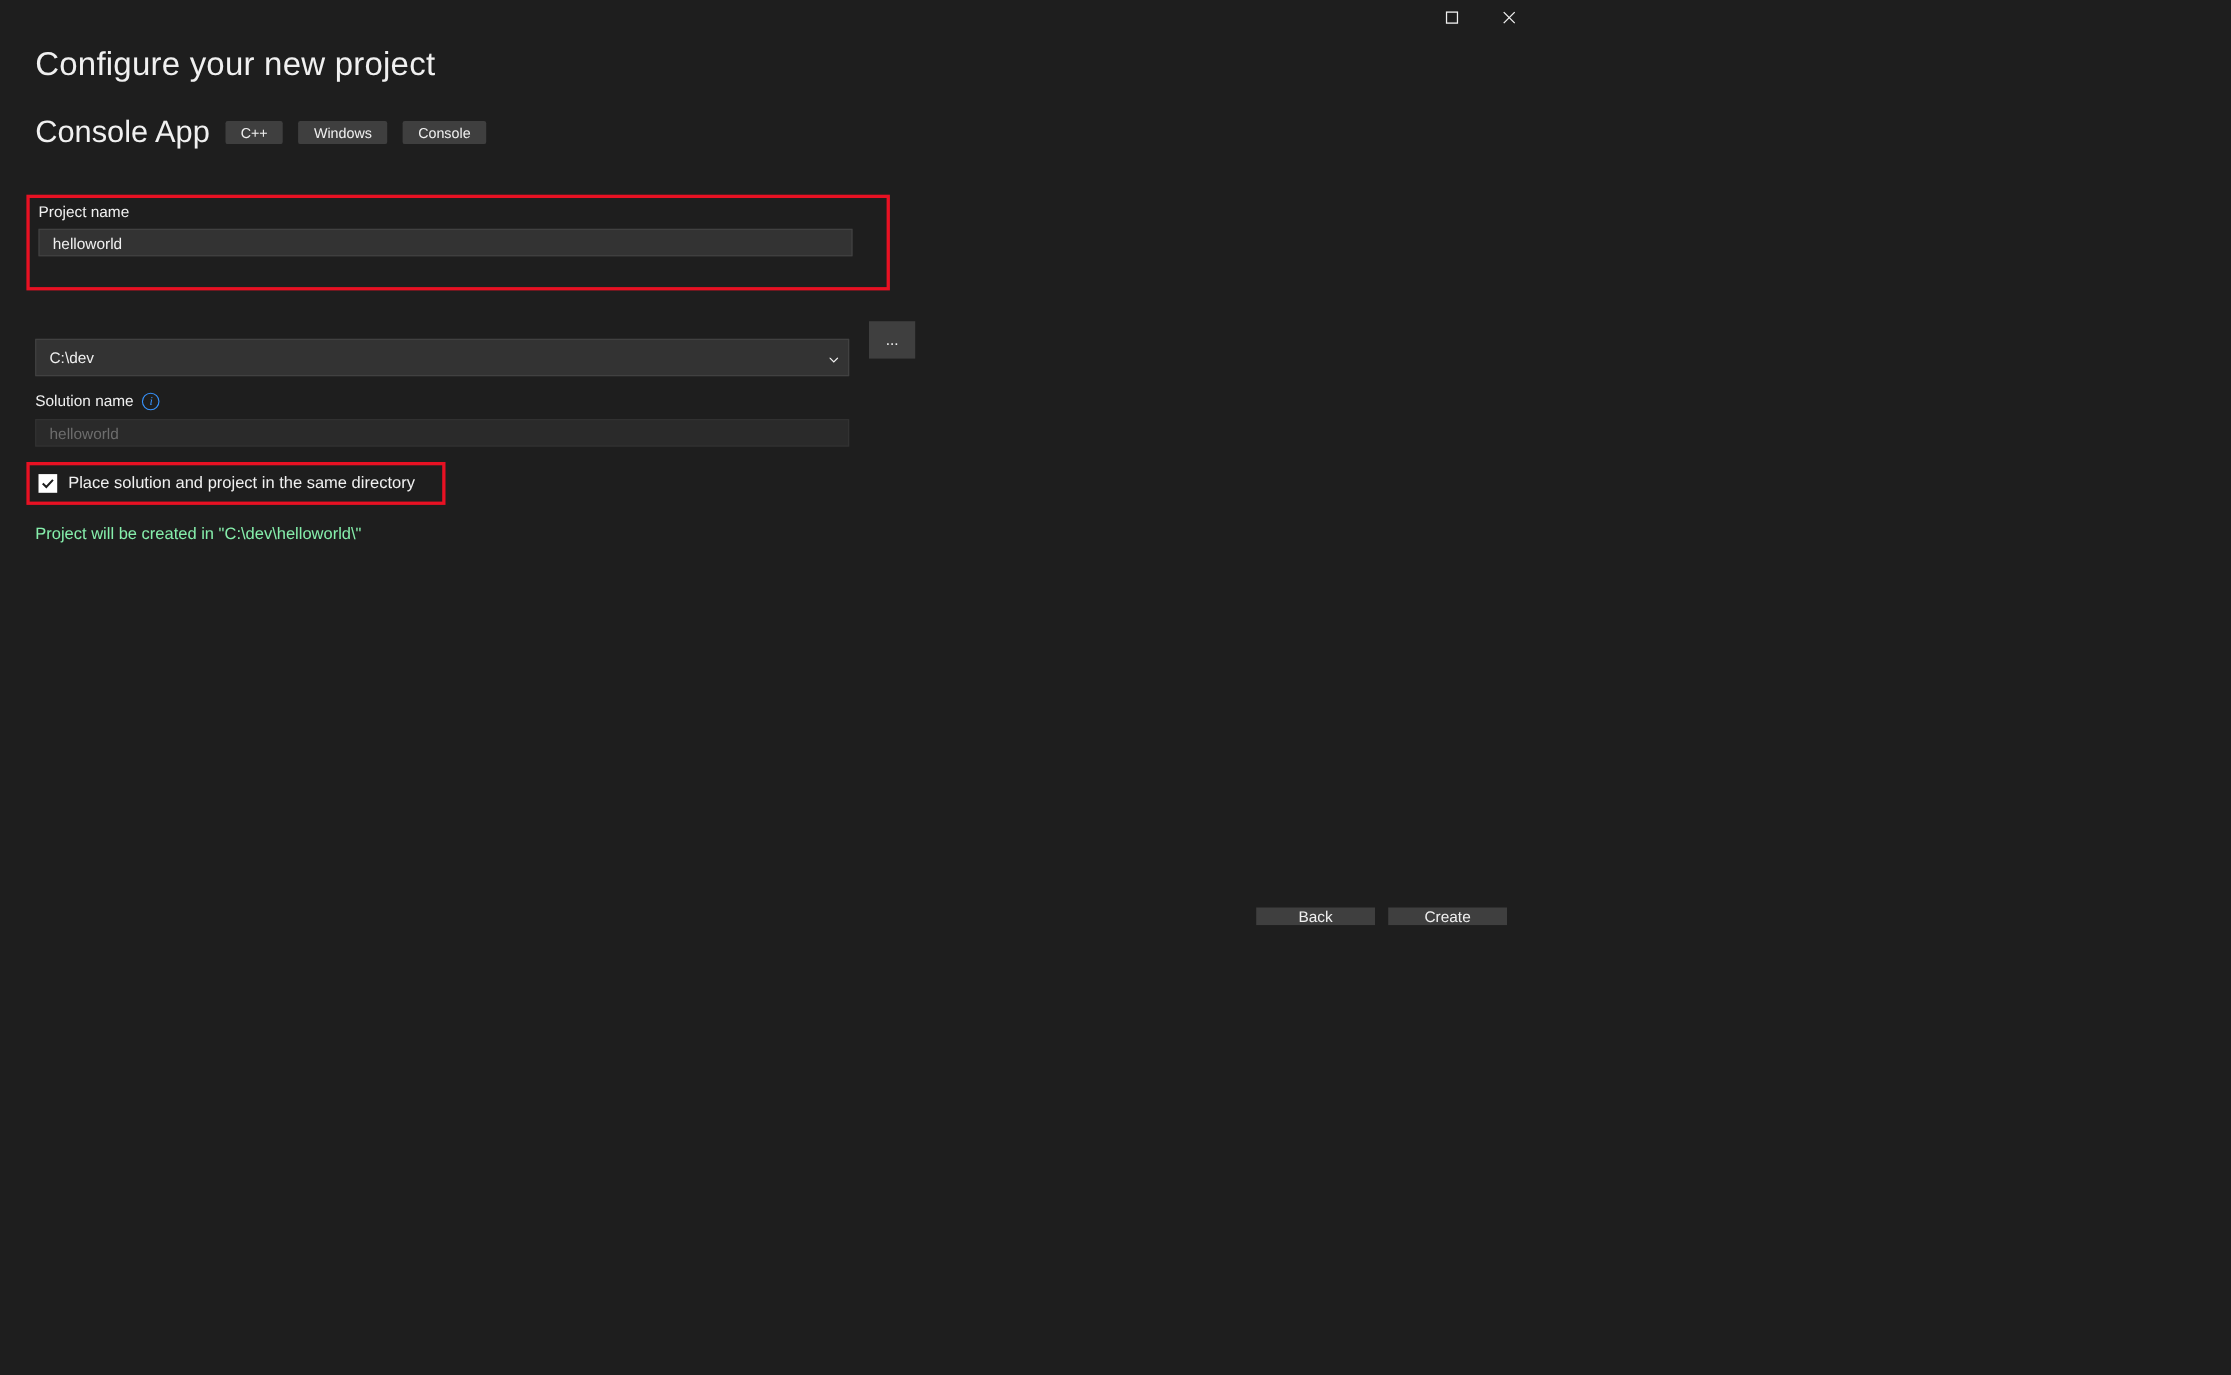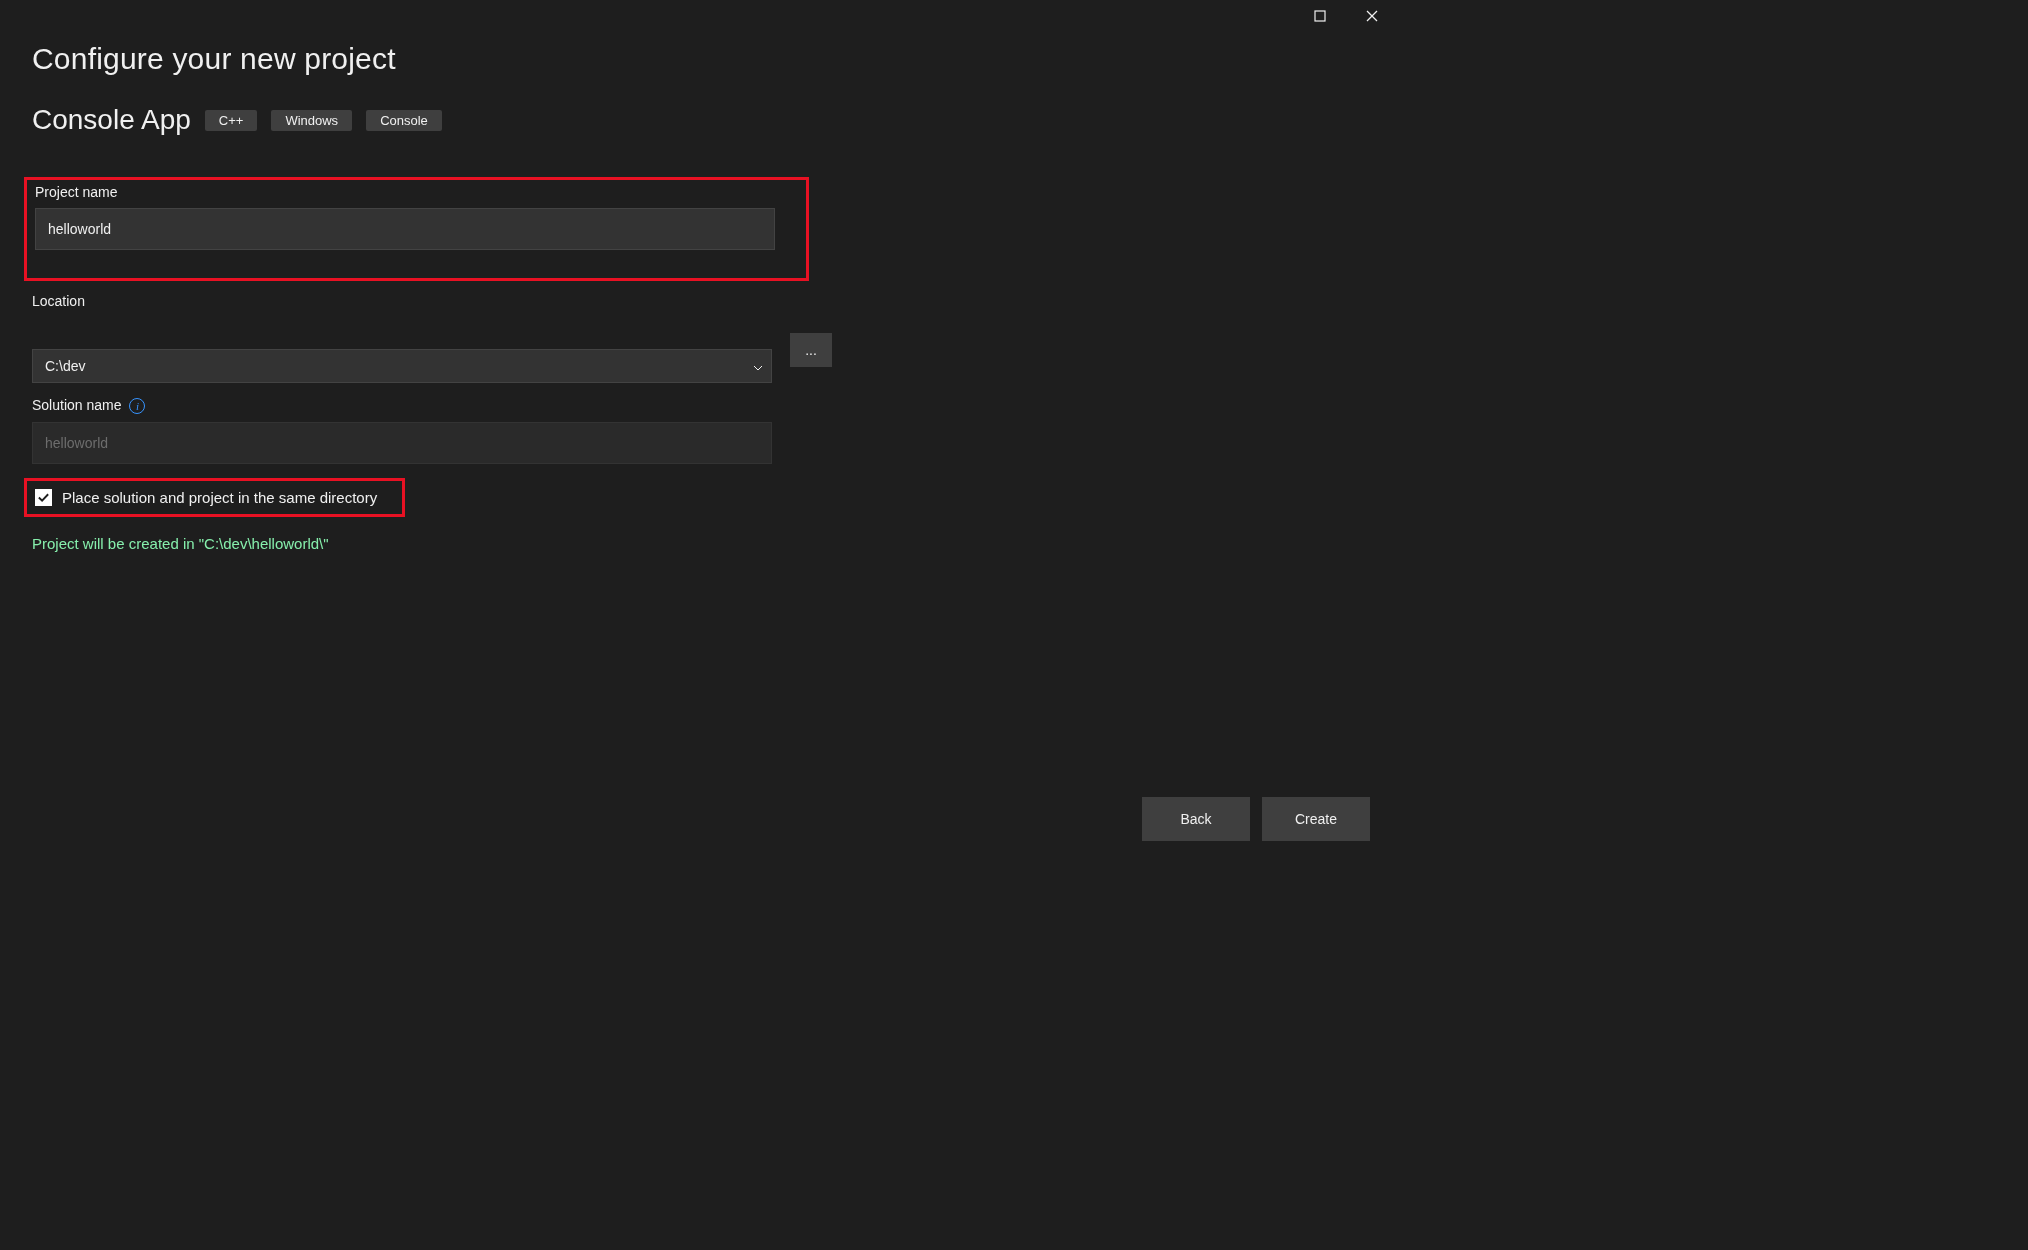--- a/index.html
+++ b/index.html
@@ -85,21 +85,21 @@
       color: #3794ff;
       border-radius: 50%;
       font-size: 11px;
       font-family: Georgia, serif;
       font-style: italic;
       margin-left: 4px;
       vertical-align: middle;
     }
     .text-input {
       width: 740px;
-      height: 42px;
+      height: 25px;
       background: #333333;
       border: 1px solid #434343;
       color: #f0f0f0;
       padding: 0 12px;
       font-size: 14px;
       font-family: inherit;
     }
     .text-input::placeholder {
       color: #6d6d6d;
     }
@@ -183,21 +183,21 @@
     }
     .footer {
       position: absolute;
       bottom: 22px;
       right: 30px;
       display: flex;
       gap: 12px;
     }
     .footer-btn {
       width: 108px;
-      height: 44px;
+      height: 16px;
       background: #3f3f3f;
       border: none;
       color: #f0f0f0;
       font-size: 14px;
       font-family: inherit;
       cursor: default;
     }
     .project-name-region {
       width: 785px;
       margin-bottom: 12px;
@@ -231,21 +231,20 @@
   </div>
 
   <div class="project-name-region highlight-red">
     <div class="field-group" style="margin-bottom:8px;">
       <label class="field-label">Project name</label>
       <input type="text" class="text-input" value="helloworld" style="">
     </div>
   </div>
 
   <div class="field-group">
-    <label class="field-label">Location</label>
     <div class="location-row">
       <div class="dropdown-wrap">
         <input type="text" class="dropdown-input" value="C:\dev" style="">
         <span class="dropdown-caret">
           <svg width="8" height="5" viewBox="0 0 8 5">
               <path d="M0 0 L4 4 L8 0" fill="none" stroke="#f0f0f0" stroke-width="1"></path>
             </svg>
         </span>
       </div>
       <button class="browse-btn">...</button>

